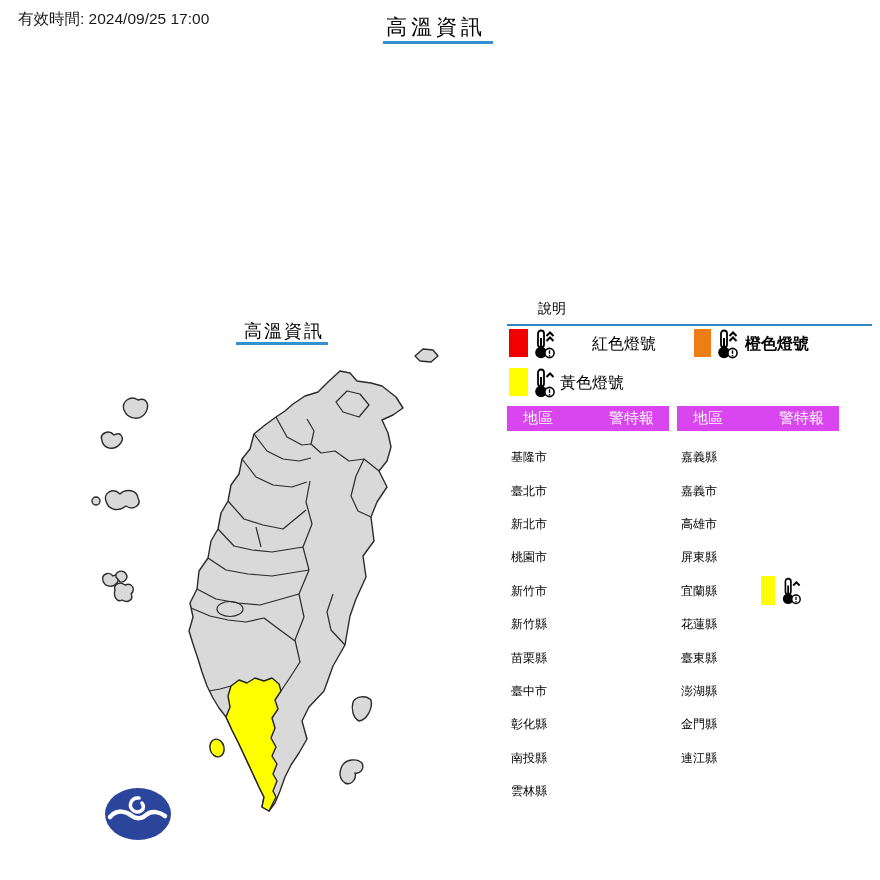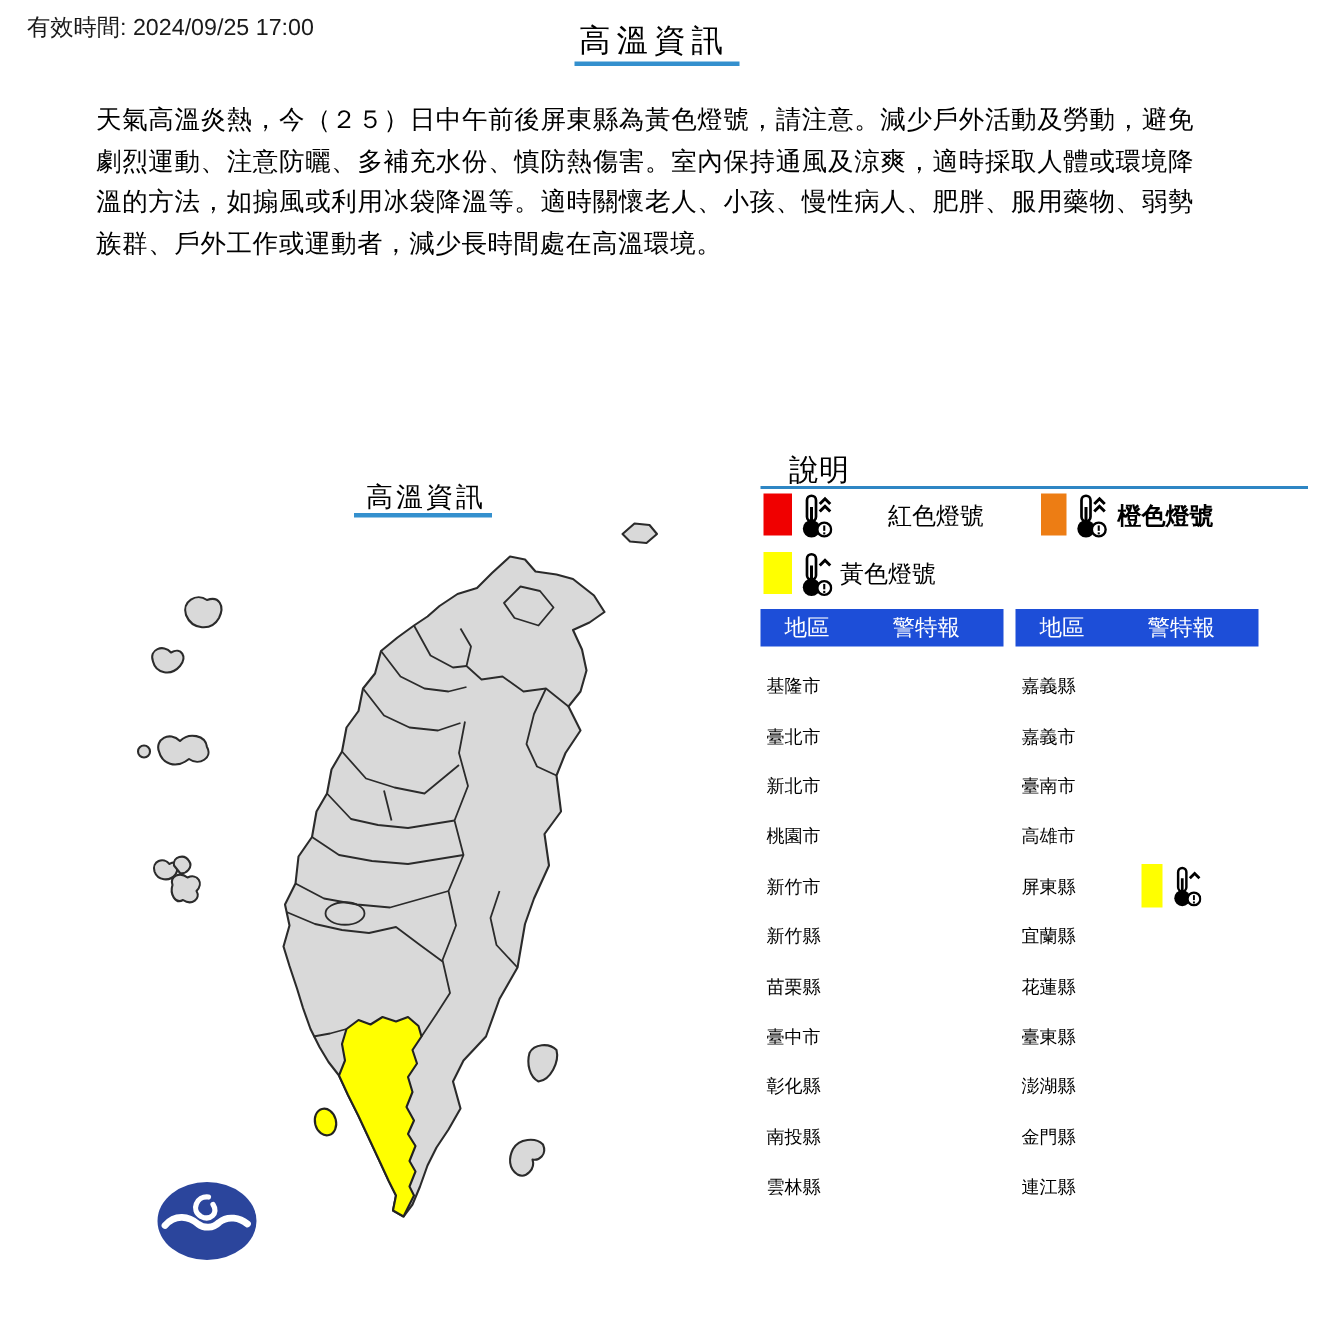--- a/index.html
+++ b/index.html
@@ -11,50 +11,49 @@
   #main-title{left:386px;top:13px;font-size:21px;letter-spacing:4px;color:#000;}
   #main-title-underline{left:383px;top:41px;width:110px;height:3px;background:#3490CE;}
   
   #advisory{left:64px;top:66px;width:732px;font-size:17px;line-height:27.5px;
             letter-spacing:0.4px;text-align:justify;color:#000;}
   
   #map-wrap{left:60px;top:300px;width:420px;height:560px;}
   #map-title{left:244px;top:319px;font-size:18px;letter-spacing:2px;}
   #map-title-underline{left:236px;top:342px;width:92px;height:2.5px;background:#3490CE;}
   
-  #legend-title{left:526px;top:300px;font-size:20px;}
+  #legend-title{left:538px;top:300px;font-size:14px;}
   #legend-line{left:507px;top:324px;width:365px;height:2px;background:#2E86C4;}
   .swatch{width:19px;height:28px;}
   .legend-label{font-size:16px;}
   
   .wtable{width:162px;}
-  .thead{position:absolute;top:0;left:0;width:162px;height:25px;background:#1d4ed8;
+  .thead{position:absolute;top:0;left:0;width:162px;height:25px;background:#d946ef;
          color:#fff;font-size:15px;display:flex;align-items:center;}
   .thead .h-region{margin-left:16px;width:62px;}
-  .thead .h-warn{margin-left:10px;}
+  .thead .h-warn{margin-left:24px;}
   .trows{position:absolute;top:35px;left:0;width:162px;}
   .trow{height:33.4px;display:flex;align-items:center;font-size:12px;padding-left:4px;}
   #left-table{left:507px;top:406px;height:420px;}
   #right-table{left:677px;top:406px;height:420px;}
   #row-icon-cluster{left:84px;top:168px;width:70px;height:32px;}
   .thermo{display:block;}
 </style>
 </head>
 <body>
 
 <div id="page">
 
   <div class="abs" id="pub-times">
     <div>有效時間: 2024/09/25 17:00</div>
   </div>
 
   <div class="abs" id="main-title">高溫資訊</div>
   <div class="abs" id="main-title-underline"></div>
 
-  <div class="abs" id="advisory">天氣高溫炎熱，今（２５）日中午前後屏東縣為黃色燈號，請注意。減少戶外活動及勞動，避免劇烈運動、注意防曬、多補充水份、慎防熱傷害。室內保持通風及涼爽，適時採取人體或環境降溫的方法，如搧風或利用冰袋降溫等。適時關懷老人、小孩、慢性病人、肥胖、服用藥物、弱勢族群、戶外工作或運動者，減少長時間處在高溫環境。</div>
 
   <svg class="abs" id="map-wrap" viewBox="0 0 420 560">
     <g stroke="#2B2B2B" stroke-width="1.4" stroke-linejoin="round" fill="#D9D9D9">
 
       <path d="M233,104 L245,96 L258,92 L268,82 L280,71 L290,73 L297,81 L311,83 L322,86 L336,97 L343,108
         L333,115 L322,120 L328,133 L331,147 L327,161 L319,171 L327,187
         L317,202 L311,217 L314,241 L303,256 L306,277 L296,299 L290,316 L285,345 L273,366 L264,391 L249,407 L242,421 L247,439
         L239,453 L231,465 L225,477 L220,491 L215,503 L209,511
         L202,507 L204,497 L199,487 L193,474 L186,459 L179,444 L172,430 L166,417 L159,408 L153,398 L147,386 L142,372 L138,359 L133,344
         L129,331 L133,317 L130,303 L137,289 L139,271 L148,258 L151,241 L158,229 L161,213 L168,201 L171,185 L179,174 L182,159
@@ -195,23 +194,20 @@
       <span class="h-warn">警特報</span>
     </div>
     <div class="trows">
       <div class="trow">
           <span>嘉義縣</span>
         </div>
       <div class="trow">
           <span>嘉義市</span>
         </div>
       <div class="trow">
-          <span>臺南市</span>
-        </div>
-      <div class="trow">
           <span>高雄市</span>
         </div>
       <div class="trow">
           <span>屏東縣</span>
         </div>
       <div class="trow">
           <span>宜蘭縣</span>
         </div>
       <div class="trow">
           <span>花蓮縣</span>

